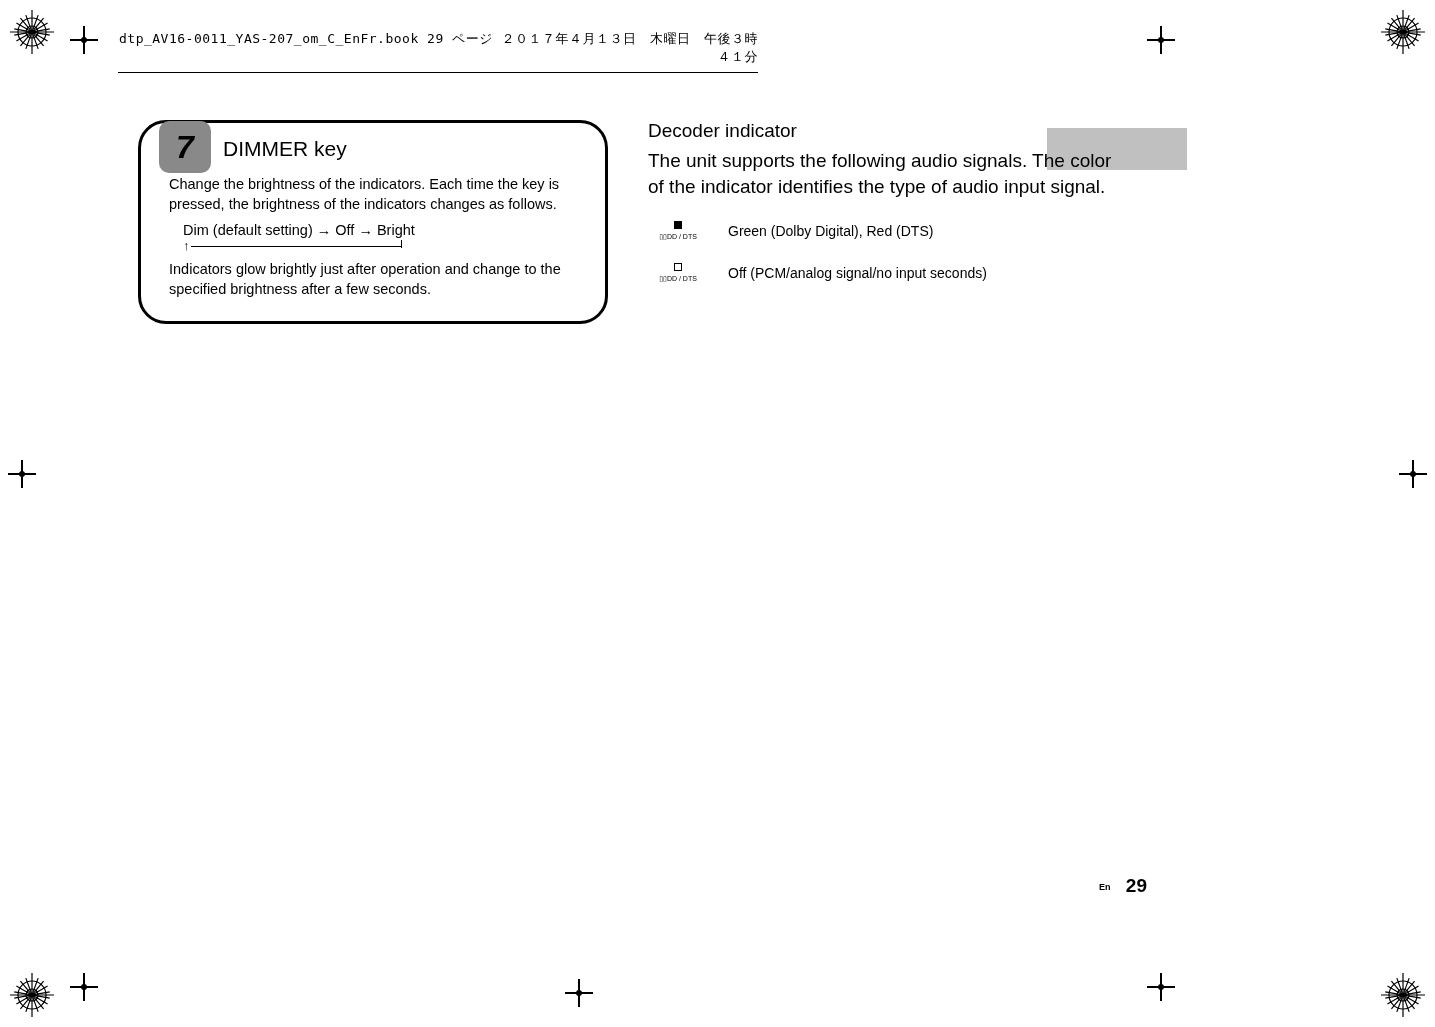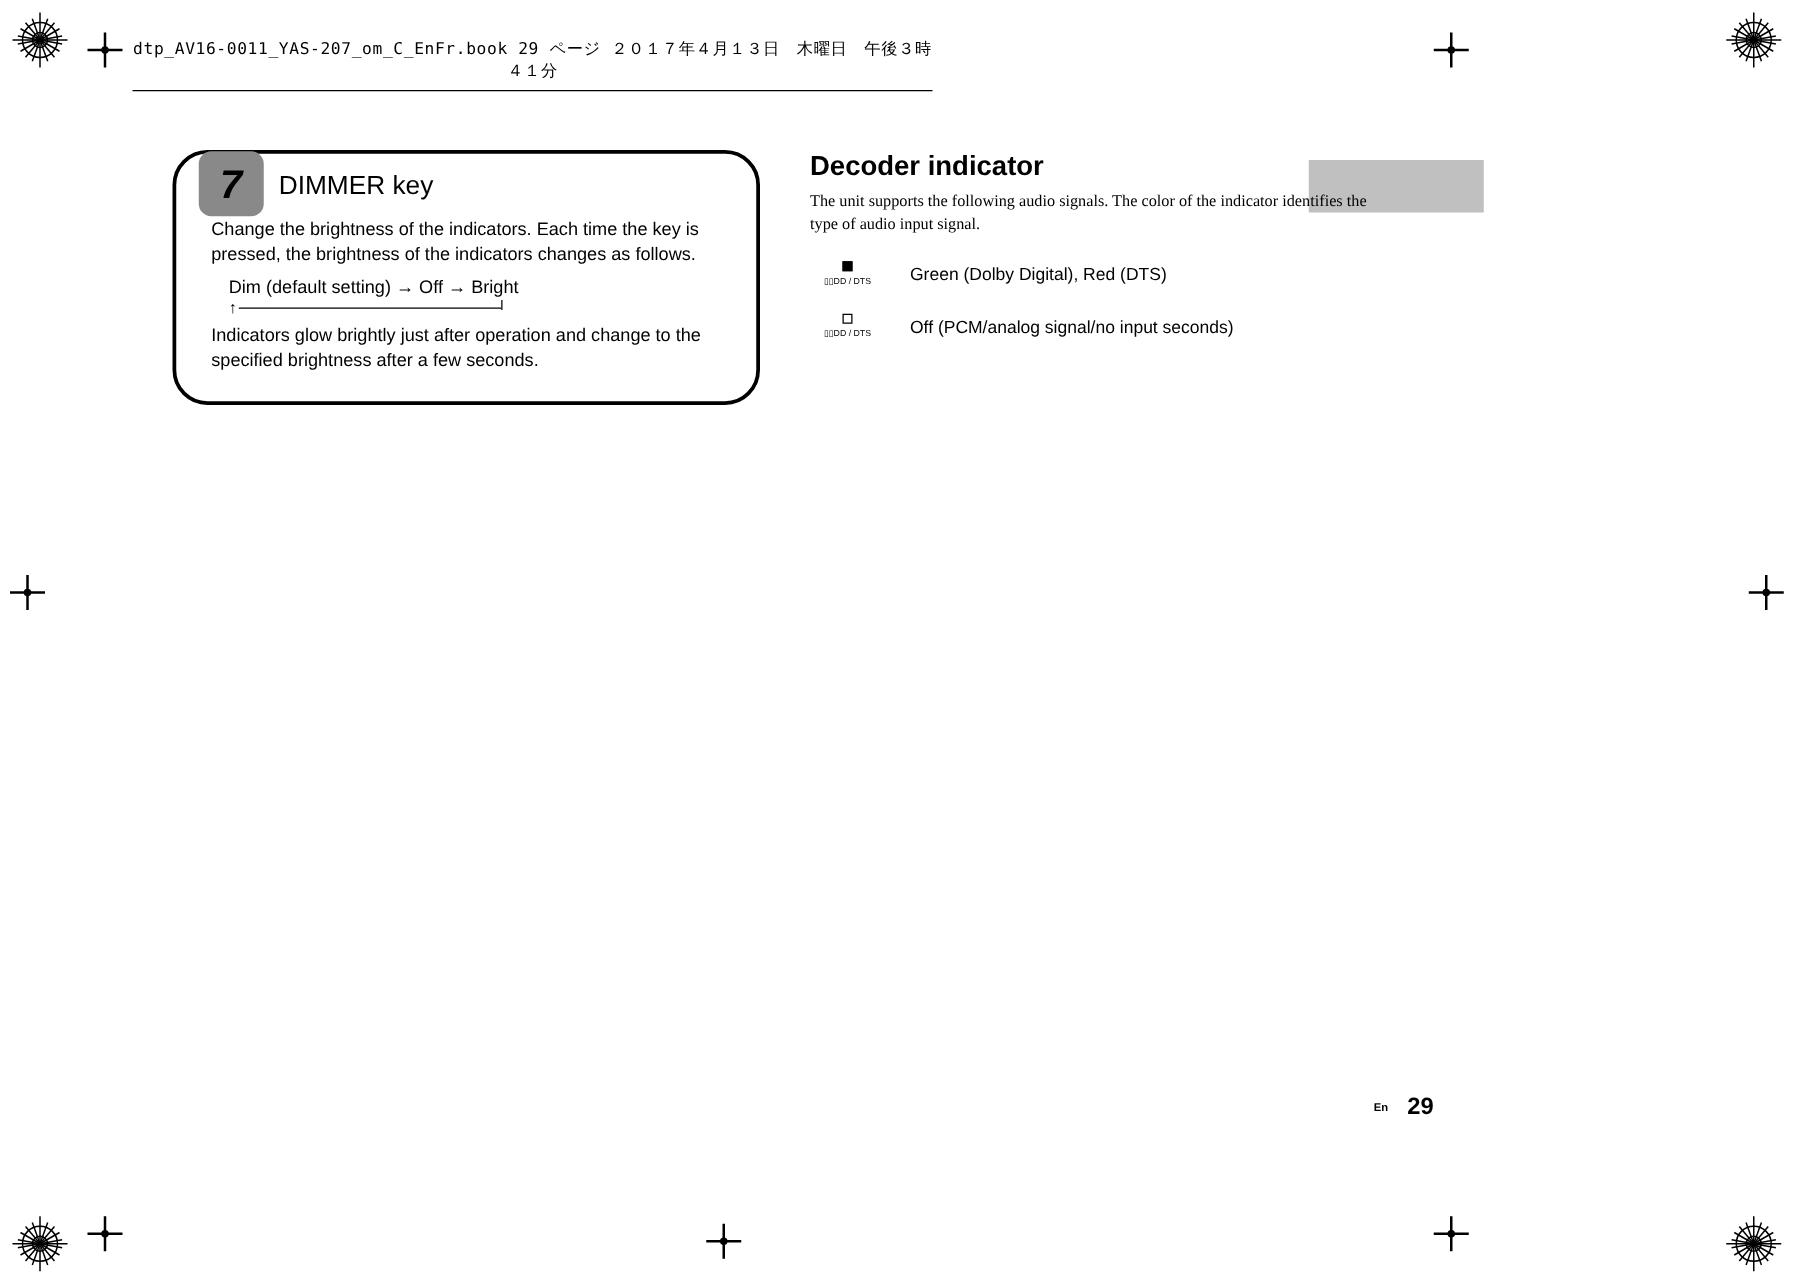--- a/index.html
+++ b/index.html
@@ -22,21 +22,21 @@
   .cross .dot { position:absolute; left:11px; top:11px; width:6px; height:6px; background:#000; border-radius:50%; }
   .crop-lt { top: 26px;  left: 70px; }
   .crop-rt { top: 26px;  right: 260px; }
   .crop-lm { top: 460px; left: 8px; }
   .crop-rm { top: 460px; right: 8px; }
   .crop-lb { bottom: 26px; left: 70px; }
   .crop-rb { bottom: 26px; right: 260px; }
   .crop-mb { bottom: 20px; left: 565px; }
 
   
-  .header-strip { position:absolute; top:30px; left:106px; width:640px; text-align:center; }
+  .header-strip { position:absolute; top:30px; left:118px; width:640px; text-align:right; }
   .header-strip .line { border-bottom:1px solid #000; margin-top:6px; }
   .header-strip .txt { font-size:13px; font-family: "MS Gothic","Osaka-Mono",monospace; letter-spacing: 0.5px; }
 
   
   .gray-tab { position:absolute; top:128px; right:248px; width:140px; height:42px; background:#c0c0c0; }
 
   
   .content { position:absolute; top:120px; left:138px; right:288px; bottom:130px; }
 
   
@@ -48,22 +48,22 @@
   .num-badge { position:absolute; top:-2px; left:18px; width:52px; height:52px; background:#898989; border-radius:10px; display:flex; align-items:center; justify-content:center; }
   .num-badge span { font-size:32px; font-weight:700; font-style:italic; color:#000; }
   .callout-title { position:absolute; top:14px; left:82px; font-size:21px; font-weight:400; }
   .callout p { font-size:14.5px; line-height:1.35; margin-top:6px; }
   .flow { margin: 8px 0 4px 14px; font-size:14.5px; }
   .flow .arrow-row { position:relative; height:14px; margin-top:2px;}
   .flow .up { position:absolute; left:0; top:-2px; font-size:13px; }
   .flow .line { position:absolute; left:8px; top:6px; width:210px; border-bottom:1px solid #000; }
   .flow .tick { position:absolute; left:218px; top:0; width:1px; height:8px; background:#000; }
 
-  .section-h { font-size:22px; font-weight:700; margin-bottom:6px; }
-  .body-text { font-size:13px; line-height:1.35;font-family:Liberation Serif, serif; }
+  .section-h { font-size:19px; font-weight:400; margin-bottom:6px; }
+  .body-text { font-size:19px; line-height:1.35; }
 
   .ind-row { display:flex; align-items:center; gap:20px; margin-top:22px; }
   .ind-icon { width:60px; text-align:center; }
   .ind-icon .led { width:8px; height:8px; border:1px solid #000; margin: 0 auto 4px auto; }
   .ind-icon .led.filled { background:#000; }
   .ind-icon .label { font-size:7px; font-family: Arial, sans-serif; letter-spacing:0; white-space:nowrap; }
   .ind-text { font-size:14px; }
 
   .footer { position:absolute; right:0; bottom:0; font-size:12px; }
   .footer .pn { font-size:19px; font-weight:700; margin-left:12px; }

